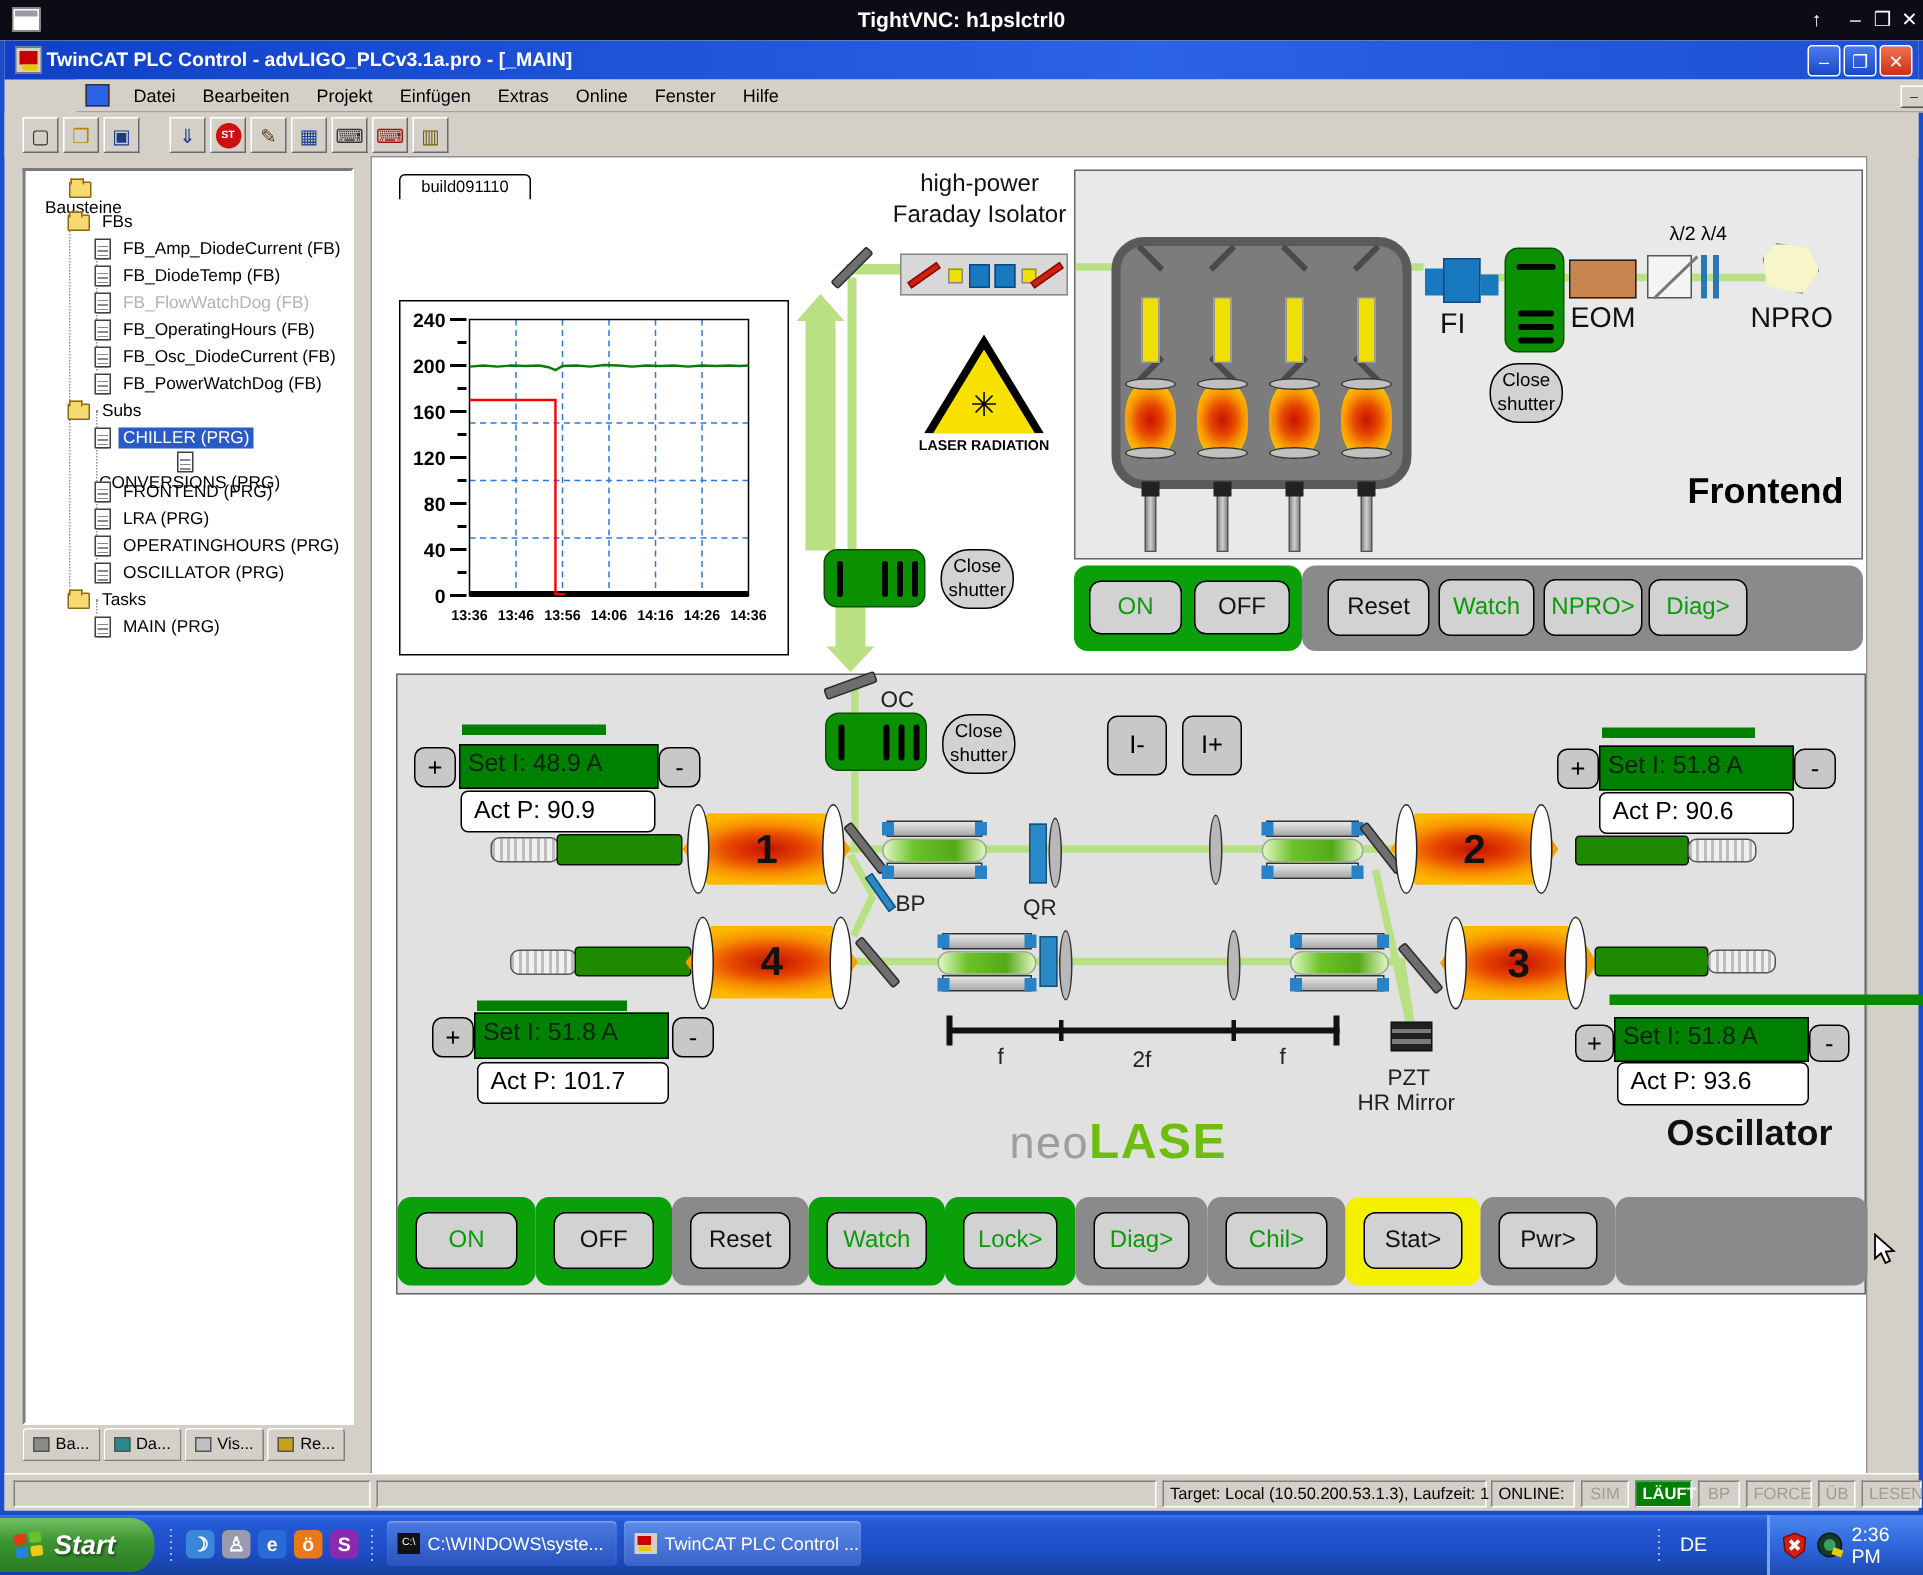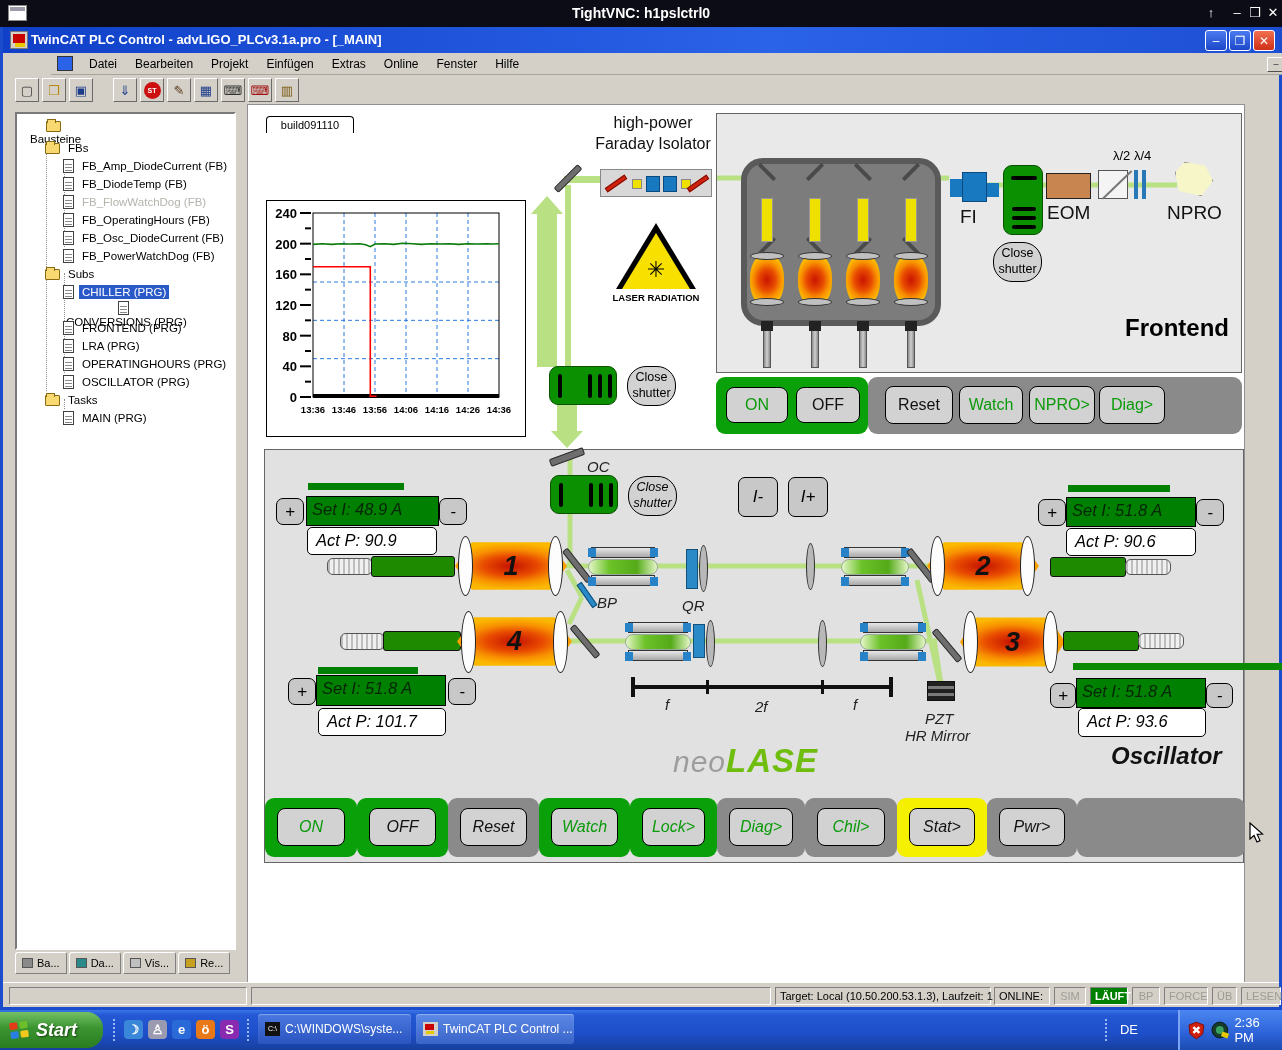--- a/index.html
+++ b/index.html
@@ -82,21 +82,21 @@
 
   
   .shutter-h{position:absolute;width:68px;height:39px;background:#0a9000;border:1px solid #0a5000;border-radius:9px;}
   .sh-bar{position:absolute;width:4px;height:24px;top:7px;background:#000;border-radius:2px;}
   .shutter-v{position:absolute;width:40px;height:70px;background:#0a9000;border:1px solid #0a5000;border-radius:9px;}
   .sh-hbar{position:absolute;height:4px;background:#000;border-radius:2px;}
   .close-btn{position:absolute;width:49px;height:40px;background:#d2d2d2;border:1.5px solid #000;border-radius:19px;font-size:12.5px;line-height:1.25;text-align:center;padding-top:3px;}
 
   
   #fe-panel{left:468px;top:8px;width:526px;height:260px;background:#e9e9e9;border:1px solid #666;}
-  #osc-panel{left:16px;top:344px;width:980px;height:414px;background:#e1e1e1;border:1px solid #666;font-style:italic;}
+  #osc-panel{left:16px;top:344px;width:980px;height:414px;background:#e1e1e1;border:1px solid #666;}
 
   
   #fe-box{left:24px;top:44px;width:200px;height:168px;background:#7c7c7c;border:6px solid #5a5a5a;border-radius:22px;}
   .fe-rod{position:absolute;width:12px;height:44px;background:#f0e000;border:1px solid #999;}
   .fe-amp{position:absolute;width:34px;height:52px;background:radial-gradient(55% 45% at 50% 50%,#c81400 0%,#e84a00 45%,#f89000 75%,#fcb800 100%);border-radius:45%;}
   .fe-disc{position:absolute;width:34px;height:8px;background:#c0c0c0;border:1px solid #333;border-radius:50%;}
   .fe-leg{position:absolute;width:8px;height:46px;background:linear-gradient(90deg,#8a8a8a,#cfcfcf,#8a8a8a);border:1px solid #555;}
   .fe-leg::before{content:"";position:absolute;left:-3px;top:-2px;width:12px;height:10px;background:#222;}
   .fe-mir{position:absolute;width:22px;height:4px;background:#4a4a4a;border-radius:1px;}
 

